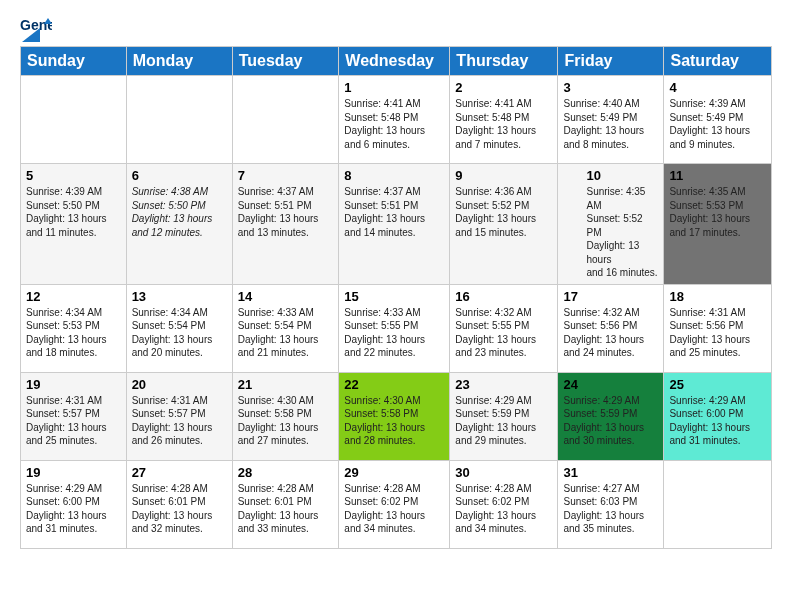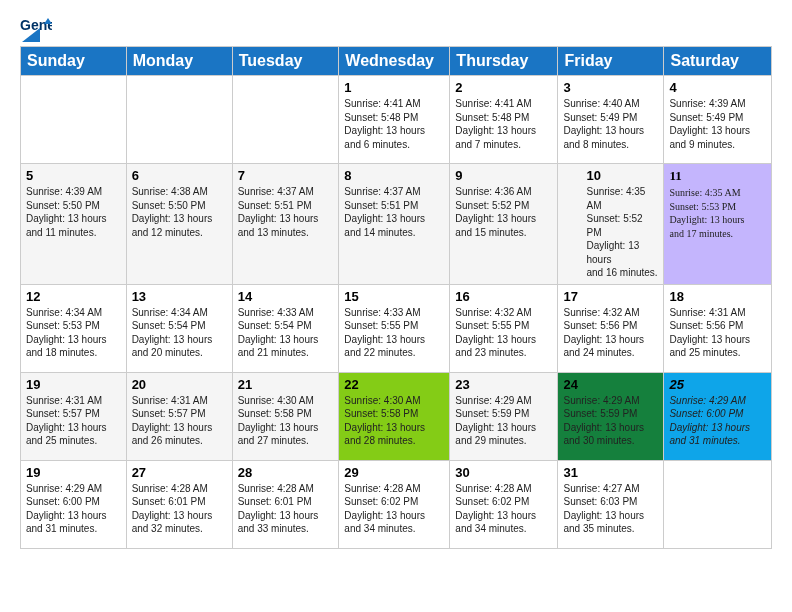--- a/index.html
+++ b/index.html
@@ -160,21 +160,21 @@
         <tr>
           <td style="background: rgb(245, 245, 245);">
             <span class="day-num">5</span>
             <div class="day-detail" style="white-space: pre-line;">Sunrise: 4:39 AM
 Sunset: 5:50 PM
 Daylight: 13 hours
 and 11 minutes.</div>
           </td>
           <td style="background: rgb(245, 245, 245);">
             <span class="day-num">6</span>
-            <div class="day-detail" style="white-space: pre-line;">Sunrise: 4:38 AM
+            <div class="day-detail" style="white-space: pre-line; font-style: italic;">Sunrise: 4:38 AM
 Sunset: 5:50 PM
 Daylight: 13 hours
 and 12 minutes.</div>
           </td>
           <td style="background: rgb(245, 245, 245);">
             <span class="day-num">7</span>
             <div class="day-detail" style="white-space: pre-line;">Sunrise: 4:37 AM
 Sunset: 5:51 PM
 Daylight: 13 hours
 and 13 minutes.</div>
@@ -193,21 +193,21 @@
 Daylight: 13 hours
 and 15 minutes.</div>
           </td>
           <td style="background: rgb(245, 245, 245); padding-left: 28px;">
             <span class="day-num">10</span>
             <div class="day-detail" style="white-space: pre-line;">Sunrise: 4:35 AM
 Sunset: 5:52 PM
 Daylight: 13 hours
 and 16 minutes.</div>
           </td>
-          <td style="background: #c4b5fd; font-family: Liberation Serif, serif;">
+          <td style="background: #737373;">
             <span class="day-num">11</span>
             <div class="day-detail" style="white-space: pre-line;">Sunrise: 4:35 AM
 Sunset: 5:53 PM
 Daylight: 13 hours
 and 17 minutes.</div>
           </td>
         </tr>
         <tr>
           <td>
             <span class="day-num">12</span>
@@ -295,21 +295,21 @@
 Daylight: 13 hours
 and 29 minutes.</div>
           </td>
           <td style="background: #15803d;">
             <span class="day-num">24</span>
             <div class="day-detail" style="white-space: pre-line;">Sunrise: 4:29 AM
 Sunset: 5:59 PM
 Daylight: 13 hours
 and 30 minutes.</div>
           </td>
-          <td style="background: #0ea5e9; font-style: italic;">
+          <td style="background: #5eead4;">
             <span class="day-num">25</span>
             <div class="day-detail" style="white-space: pre-line;">Sunrise: 4:29 AM
 Sunset: 6:00 PM
 Daylight: 13 hours
 and 31 minutes.</div>
           </td>
         </tr>
         <tr>
           <td>
             <span class="day-num">19</span>

